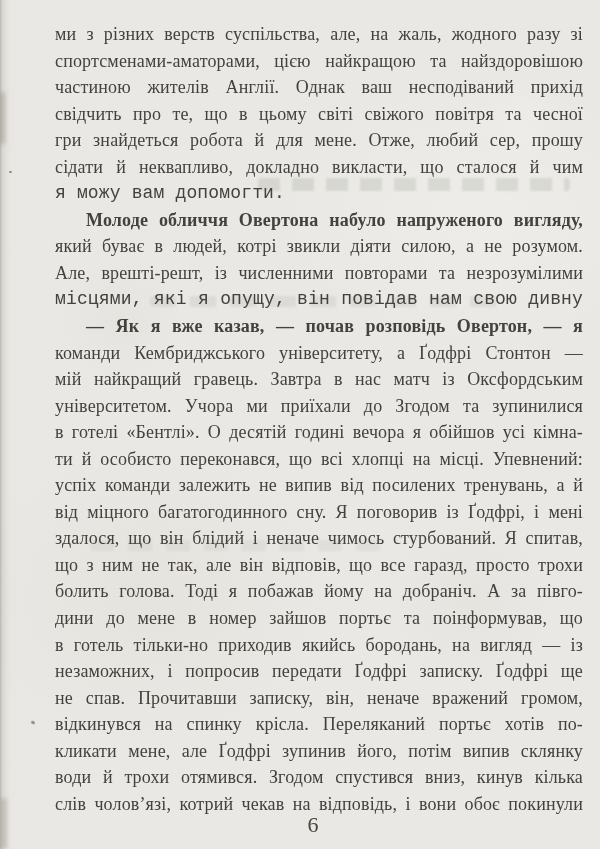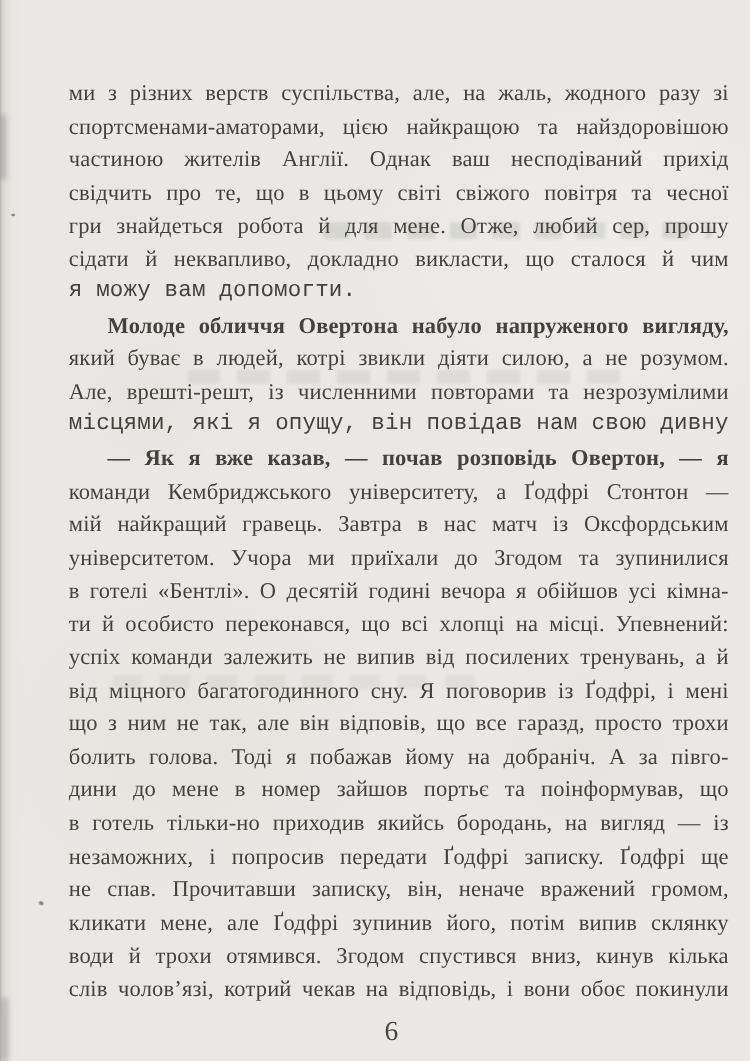--- a/index.html
+++ b/index.html
@@ -59,21 +59,21 @@
     background: repeating-linear-gradient(90deg,
       rgba(115,120,112,0.11) 0 26px, rgba(115,120,112,0) 26px 40px);
   }
   .ghost-3 {
     left: 90px; top: 540px; width: 300px; height: 11px;
     background: repeating-linear-gradient(90deg,
       rgba(115,120,112,0.08) 0 24px, rgba(115,120,112,0) 24px 38px);
   }
   #textblock {
     position: absolute;
-    left: 55px; top: 21px; width: 528px; margin-top: 40px;
+    left: 55px; top: 21px; width: 528px;
   }
   .line {
     height: 26.55px;
     line-height: 26.55px;
     font-size: 18px;
     letter-spacing: 0.15px;
     color: #45413c;
     text-align: justify;
     text-align-last: justify;
     overflow: hidden;
@@ -114,25 +114,27 @@
       <div class="line">Але, врешті-решт, із численними повторами та незрозумілими</div>
       <div class="line noju">місцями, які я опущу, він повідав нам свою дивну історію.</div>
       <div class="line indent">— Як я вже казав, — почав розповідь Овертон, — я капітан</div>
       <div class="line">команди Кембриджського університету, а Ґодфрі Стонтон —</div>
       <div class="line">мій найкращий гравець. Завтра в нас матч із Оксфордським</div>
       <div class="line">університетом. Учора ми приїхали до Згодом та зупинилися</div>
       <div class="line">в готелі «Бентлі». О десятій годині вечора я обійшов усі кімна-</div>
       <div class="line">ти й особисто переконався, що всі хлопці на місці. Упевнений:</div>
       <div class="line">успіх команди залежить не випив від посилених тренувань, а й</div>
       <div class="line">від міцного багатогодинного сну. Я поговорив із Ґодфрі, і мені</div>
+      <div class="line">здалося, що він блідий і неначе чимось стурбований. Я спитав,</div>
       <div class="line">що з ним не так, але він відповів, що все гаразд, просто трохи</div>
       <div class="line">болить голова. Тоді я побажав йому на добраніч. А за півго-</div>
       <div class="line">дини до мене в номер зайшов портьє та поінформував, що</div>
       <div class="line">в готель тільки-но приходив якийсь бородань, на вигляд — із</div>
       <div class="line">незаможних, і попросив передати Ґодфрі записку. Ґодфрі ще</div>
       <div class="line">не спав. Прочитавши записку, він, неначе вражений громом,</div>
+      <div class="line">відкинувся на спинку крісла. Переляканий портьє хотів по-</div>
       <div class="line">кликати мене, але Ґодфрі зупинив його, потім випив склянку</div>
       <div class="line">води й трохи отямився. Згодом спустився вниз, кинув кілька</div>
       <div class="line">слів чолов’язі, котрий чекав на відповідь, і вони обоє покинули</div>
     </div>
 
   <div id="pagenum">6</div>
 </div>
 
 </body></html>

